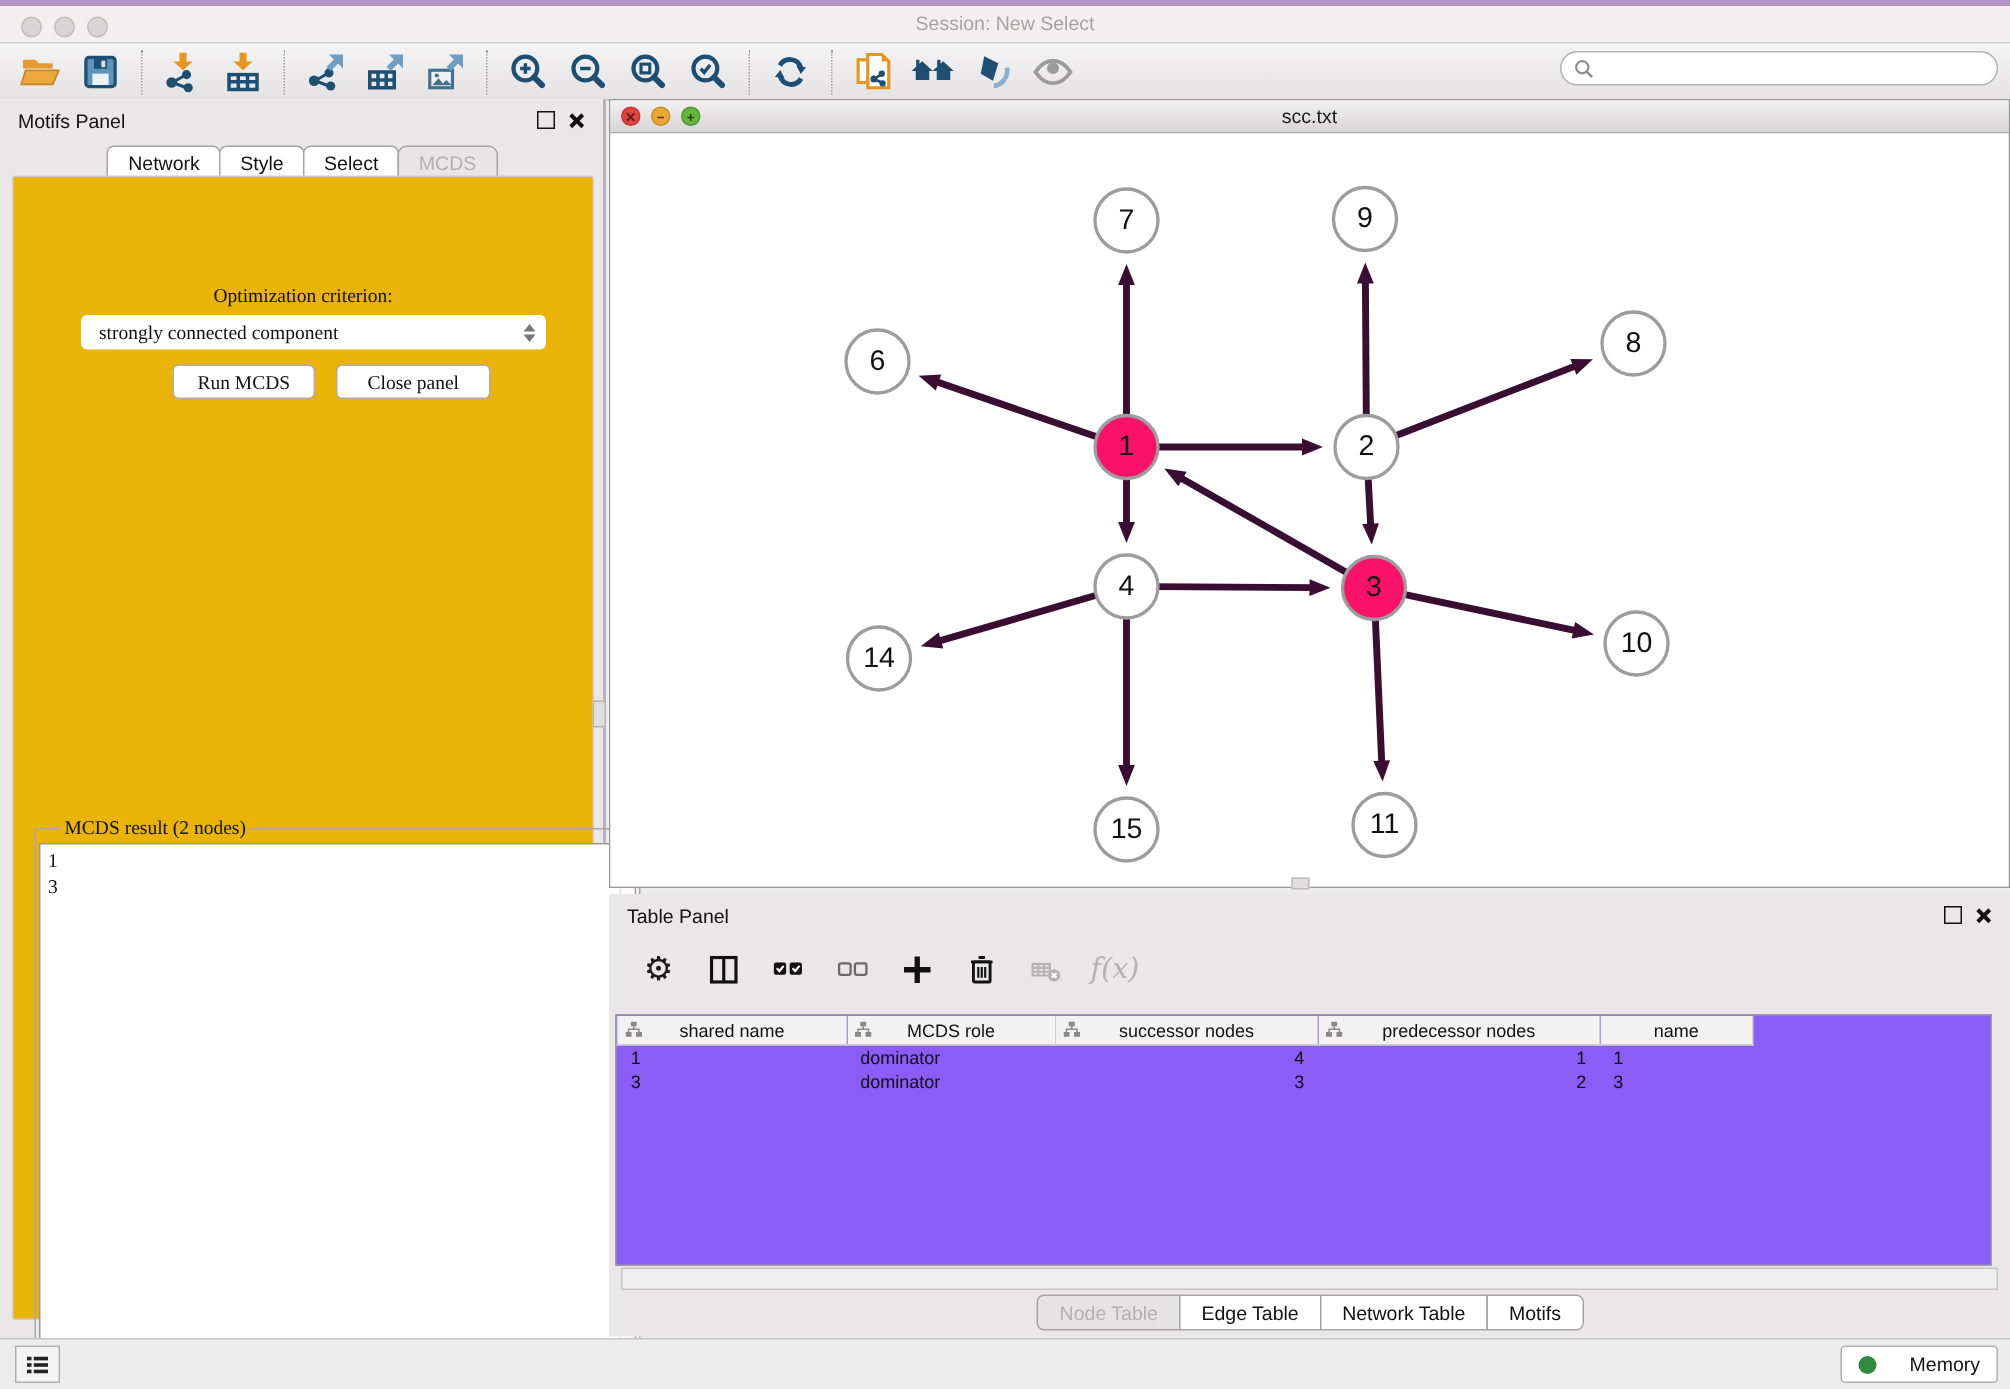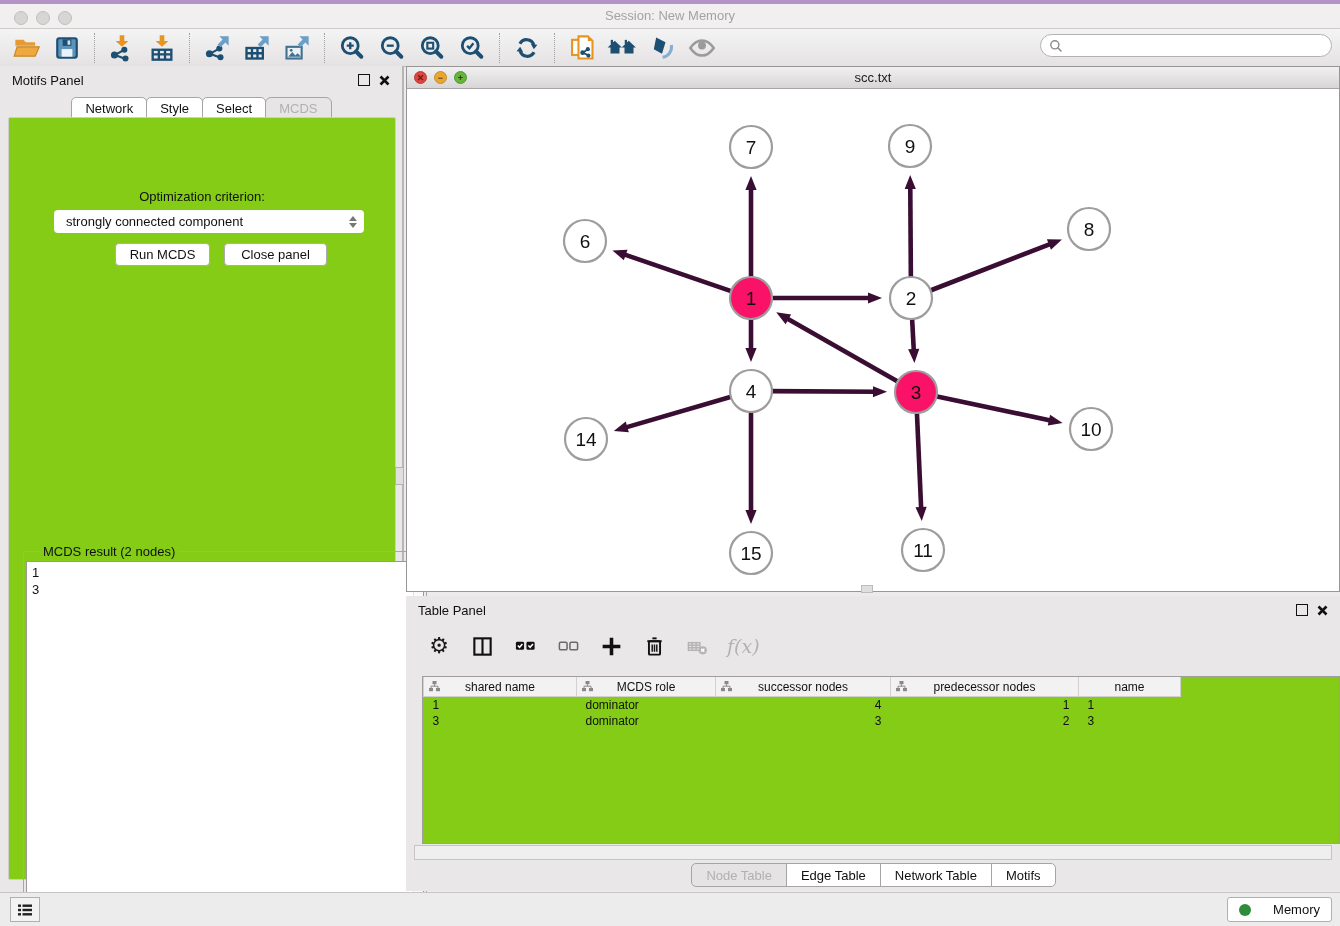--- a/index.html
+++ b/index.html
@@ -22,22 +22,22 @@
                border:1px solid #b3b1b1;border-radius:12px;display:flex;align-items:center;padding-left:8px;box-sizing:border-box;}
   .search-wrap input{border:none;outline:none;flex:1;font-size:12px;background:transparent;margin-left:5px;font-family:"Liberation Sans",sans-serif;}
   
   .cpanel{position:absolute;left:0;top:66px;width:404px;height:826px;background:#e9e7e7;border-right:2px solid #b7b5b5;box-sizing:border-box;}
   .panel-title{position:absolute;left:12px;top:7px;font-size:13px;color:#111;}
   .panel-icons{position:absolute;right:12px;top:8px;display:flex;gap:9px;align-items:center;}
   .tabs-row{position:absolute;left:0;top:31px;width:100%;display:flex;justify-content:center;}
   .tab{height:20px;padding:0 13px;display:flex;align-items:center;font-size:13px;background:#fff;
        border:1px solid #a6a4a4;border-radius:5px 5px 0 0;margin-right:-1px;cursor:default;}
   .tab.selected{background:#e7e5e5;color:#b2b0b0;border-radius:6px 6px 0 0;}
-  .cp-box{position:absolute;left:8px;top:51px;width:386px;height:761px;background:#84cc16;
-          border:1px solid #cfcdcd;border-radius:2px;}
+  .cp-box{position:absolute;left:8px;top:51px;width:386px;height:761px;background:#eab308;
+          border:1px solid #cfcdcd;border-radius:2px;font-family:Liberation Serif, serif;}
   .opt-label{position:absolute;left:0;top:71px;width:100%;text-align:center;font-size:13px;}
   .cp-select{position:absolute;left:45px;top:92px;width:310px;height:23px;background:#fff;border:1px solid #ada
 bab;border-radius:4px;display:flex;align-items:center;font-size:13px;box-sizing:border-box;padding-left:12px;}
   .stepper{margin-left:auto;margin-right:7px;display:flex;flex-direction:column;gap:2px;}
   .stepper i{width:0;height:0;border-left:4px solid transparent;border-right:4px solid transparent;}
   .stepper .up{border-bottom:5px solid #777;}
   .stepper .dn{border-top:5px solid #777;}
   .cp-btn{position:absolute;top:125px;height:23px;background:#fff;border:1px solid #adabab;border-radius:4px;
           font-size:13px;display:flex;align-items:center;justify-content:center;box-sizing:border-box;margin-left:20px;}
   .fieldset{position:absolute;left:12px;top:426px;width:378px;height:382px;border:1px solid #a9a7a7;
@@ -60,21 +60,21 @@
   .mac-zoom{background:#63b53c;border:1px solid #4f9a2e;}
   .canvas{position:absolute;left:0;top:22px;width:932px;height:502px;background:#fff;}
   .splitter-v{position:absolute;left:395px;top:467px;width:9px;height:18px;background:#e0dede;border:1px solid #b4b2b2;box-sizing:border-box;}
   .splitter-h{position:absolute;left:861px;top:585px;width:12px;height:8px;background:#e0dede;border:1px solid #bdbbbb;box-sizing:border-box;}
   
   .tpanel{position:absolute;left:406px;top:596px;width:934px;height:295px;background:#e9e7e7;}
   .tp-toolbar{position:absolute;left:8px;top:30px;height:40px;display:flex;align-items:center;gap:17px;padding-left:12px;}
   .tp-ic{display:flex;align-items:center;justify-content:center;width:26px;height:26px;}
   .gear-glyph{font-size:22px;line-height:22px;color:#1a1a1a;}
   .fx{font-family:"DejaVu Serif",serif;font-style:italic;font-size:19px;color:#b3b1b1;}
-  .table-wrap{position:absolute;left:16px;top:80px;width:918px;height:168px;background:#84cc16;border:1px solid #9f9d9d;overflow:hidden;box-sizing:border-box;}
+  .table-wrap{position:absolute;left:4px;top:80px;width:918px;height:168px;background:#8b5cf6;border:1px solid #9f9d9d;overflow:hidden;box-sizing:border-box;}
   table.grid{border-collapse:collapse;font-size:12px;table-layout:fixed;}
   table.grid th{background:#f3f2f2;border:1px solid #d2d0d0;border-top:none;height:19px;font-weight:normal;
                 position:relative;padding:0;}
   table.grid th .hwrap{display:flex;align-items:center;justify-content:center;gap:6px;width:100%;}
   table.grid th .hico{position:absolute;left:5px;top:4px;}
   table.grid td{height:16px;padding:0 9px;overflow:hidden;white-space:nowrap;}
   .hscroll{position:absolute;left:8px;top:249px;width:918px;height:15px;background:#f0efef;border:1px solid #c6c4c4;box-sizing:border-box;}
   .bottom-tabs{position:absolute;left:0;top:267px;width:100%;display:flex;justify-content:center;}
   .btab{height:22px;padding:0 14px;display:flex;align-items:center;font-size:13px;background:#fff;
         border:1px solid #a6a4a4;margin-right:-1px;}
@@ -95,21 +95,21 @@
 
 <div id="app">
 
   <div class="titlebar">
     <div class="accent"></div>
     <div class="traffic">
       <div class="dot"></div>
       <div class="dot"></div>
       <div class="dot"></div>
     </div>
-    <div class="title-text">Session: New Memory</div>
+    <div class="title-text">Session: New Select</div>
   </div>
 
   <div class="toolbar">
     <div class="tb-group">
       <div class="tb-btn">
         <svg viewBox="0 0 24 24" width="28" height="28">
             <path d="M2 5h7l2 2h8v3H2z" fill="#e49b35"></path>
             <path d="M3.5 11h19l-3.5 8H1z" fill="#eea83f" stroke="#c98620" stroke-width="1"></path>
           </svg>
       </div>

